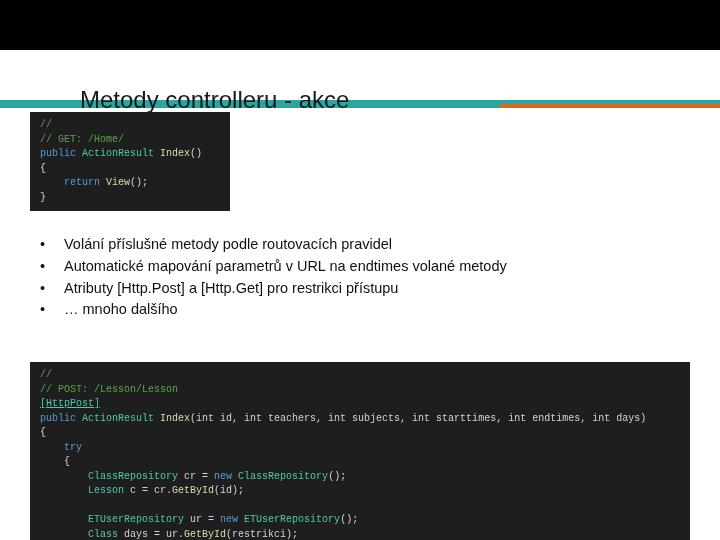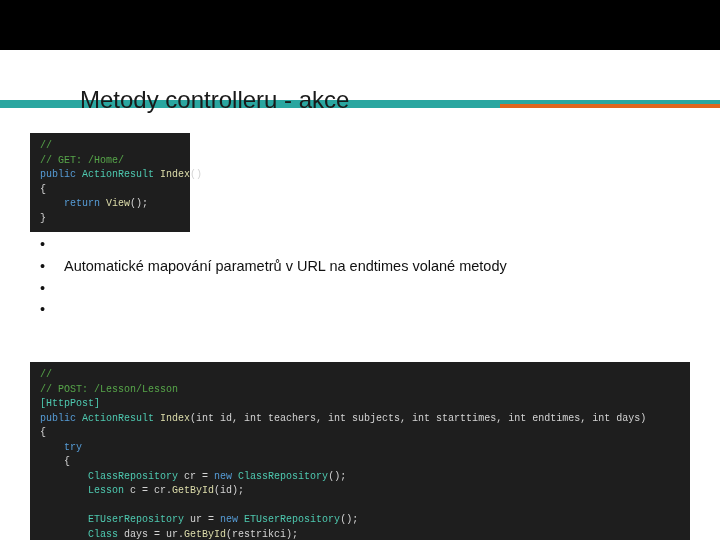--- a/index.html
+++ b/index.html
@@ -61,36 +61,36 @@
     color: #d4d4d4;
     font-family: Consolas, "Courier New", monospace;
     font-size: 10px;
     line-height: 1.45;
     padding: 6px 10px;
     white-space: pre;
   }
   .code-block.small {
     position: absolute;
     left: 30px;
-    top: 133px;
-    width: 160px;
+    top: 112px;
+    width: 200px;
   }
   .code-block.wide {
     position: absolute;
     left: 30px;
     top: 362px;
     right: 30px;
     width: 660px;
     font-size: 10px;
   }
   .tok-comment { color: #57a64a; }
   .tok-keyword { color: #569cd6; }
   .tok-type    { color: #4ec9b0; }
   .tok-method  { color: #dcdcaa; }
-  .tok-attr    { color: #4ec9b0; }
+  .tok-attr    { color: #4ec9b0; text-decoration: underline; }
   .tok-plain   { color: #d4d4d4; }
 
   .bullets {
     position: absolute;
     left: 40px;
     top: 234px;
     font-size: 14.5px;
     color: #111;
     line-height: 1.5;
   }
@@ -111,30 +111,33 @@
   <div class="code-block small"><span class="tok-comment">//</span>
 <span class="tok-comment">// GET: /Home/</span>
 <span class="tok-keyword">public</span> <span class="tok-type">ActionResult</span> <span class="tok-method">Index</span><span class="tok-plain">()</span>
 <span class="tok-plain">{</span>
     <span class="tok-keyword">return</span> <span class="tok-method">View</span><span class="tok-plain">();</span>
 <span class="tok-plain">}</span></div>
 
   <div class="bullets">
     <div class="row">
         <div class="dot">•</div>
+        <div>Volání příslušné metody podle routovacích pravidel</div>
       </div>
     <div class="row">
         <div class="dot">•</div>
         <div>Automatické mapování parametrů v URL na endtimes volané metody</div>
       </div>
     <div class="row">
         <div class="dot">•</div>
+        <div>Atributy [Http.Post] a [Http.Get] pro restrikci přístupu</div>
       </div>
     <div class="row">
         <div class="dot">•</div>
+        <div>… mnoho dalšího</div>
       </div>
   </div>
 
   <div class="code-block wide"><span class="tok-comment">//</span>
 <span class="tok-comment">// POST: /Lesson/Lesson</span>
 <span class="tok-attr">[HttpPost]</span>
 <span class="tok-keyword">public</span> <span class="tok-type">ActionResult</span> <span class="tok-method">Index</span><span class="tok-plain">(int id, int teachers, int subjects, int starttimes, int endtimes, int days)</span>
 <span class="tok-plain">{</span>
     <span class="tok-keyword">try</span>
     <span class="tok-plain">{</span>

